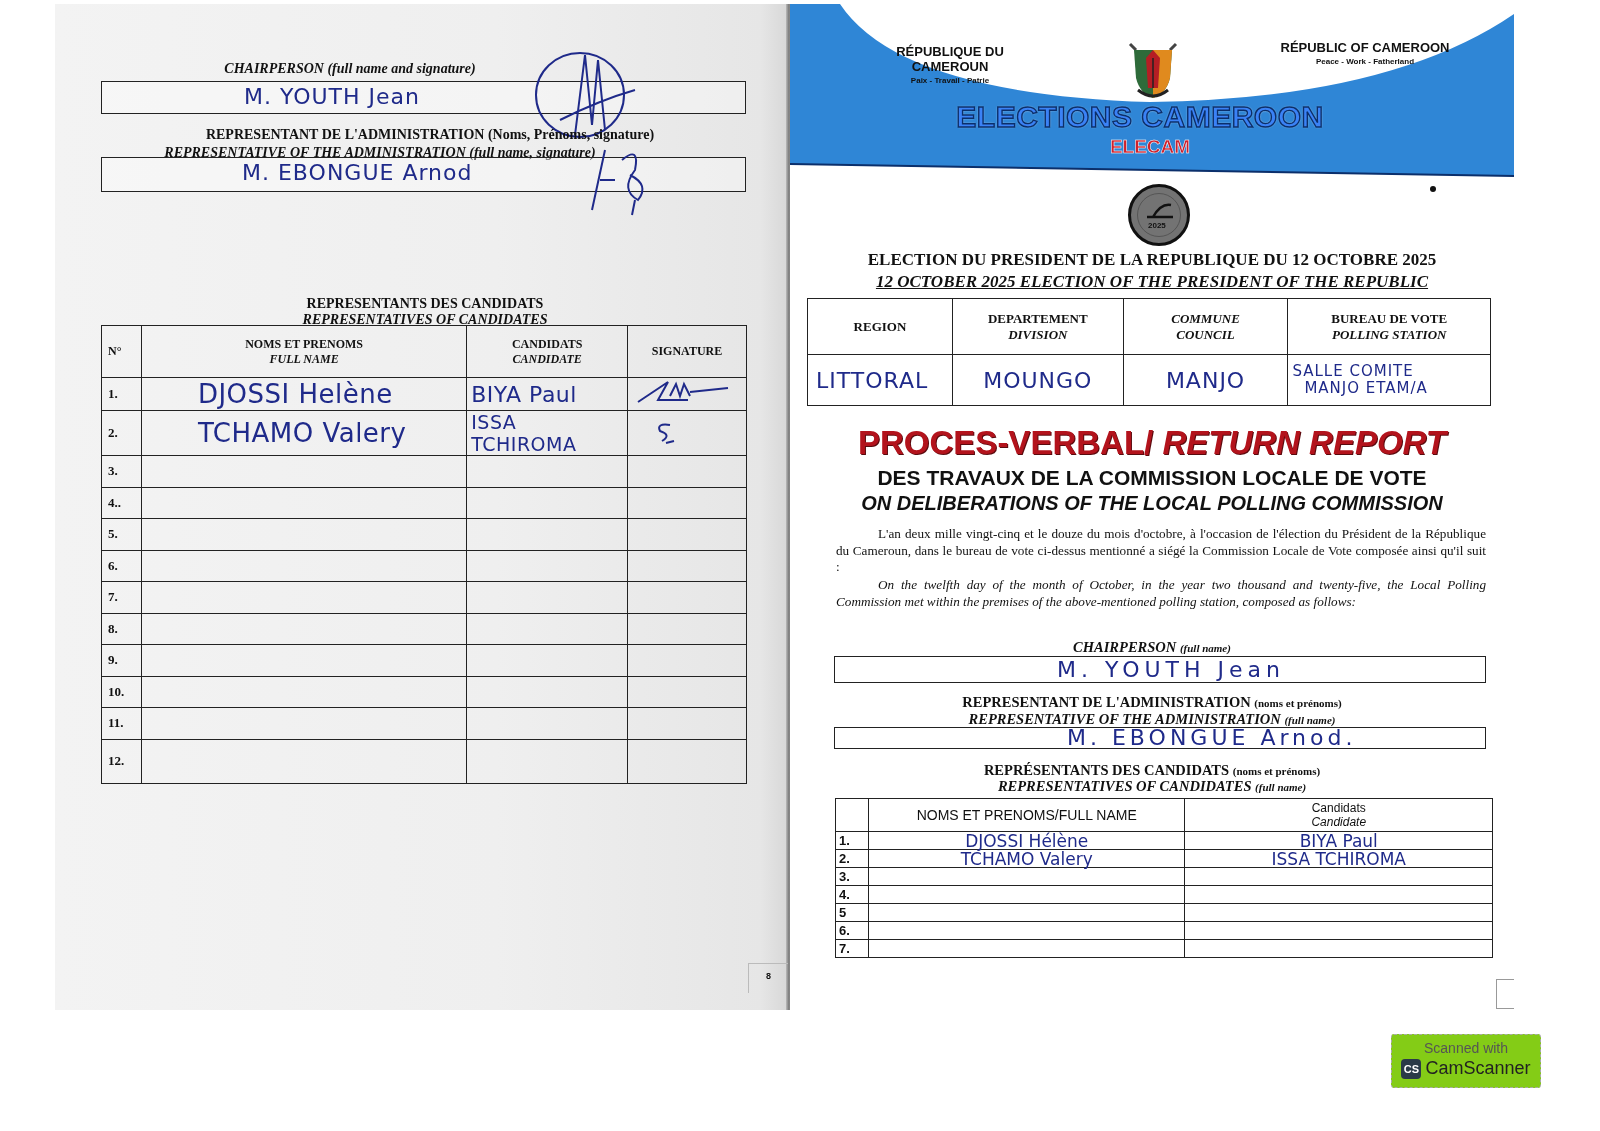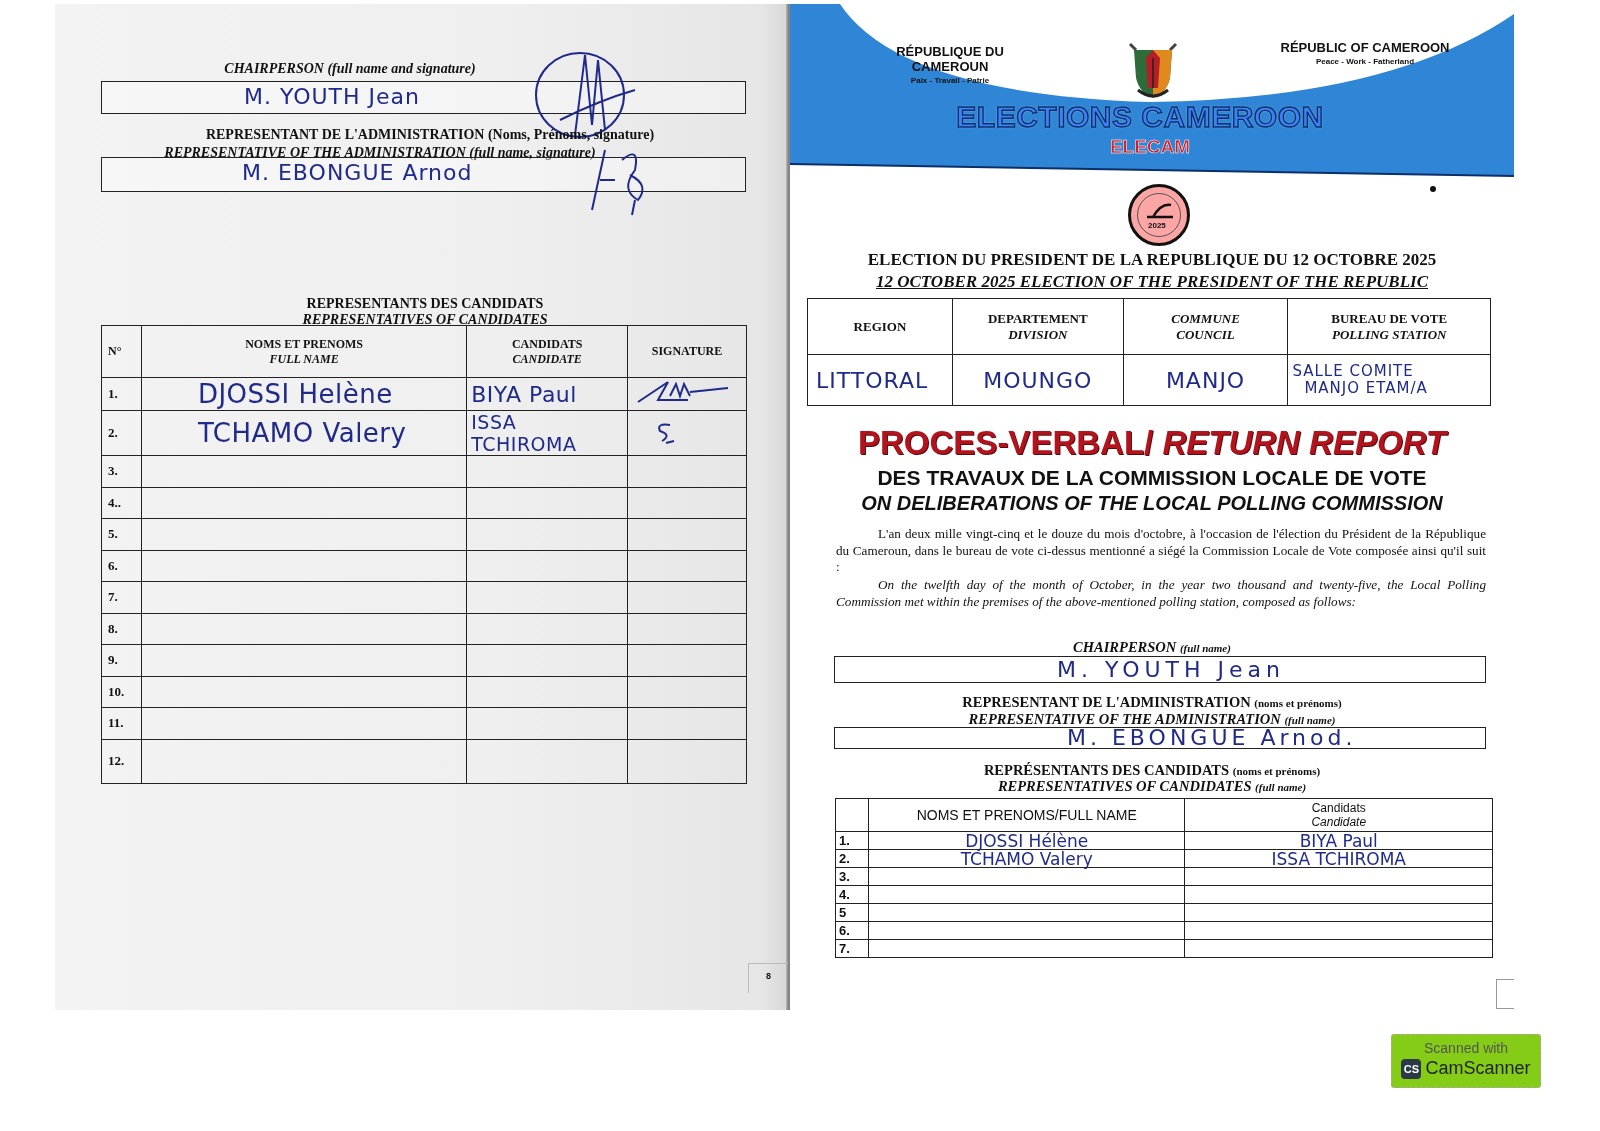--- a/index.html
+++ b/index.html
@@ -226,21 +226,21 @@
     <path d="M14 12 L52 12 L50 40 Q46 56 33 60 Q20 56 16 40 Z" fill="#2e6b3a"></path>
     <path d="M33 12 L52 12 L50 40 Q46 56 33 60 Z" fill="#e08a1e"></path>
     <path d="M26 20 L33 12 L40 20 L38 50 L28 50 Z" fill="#b51e24"></path>
     <path d="M33 20 L33 50" stroke="#222" stroke-width="1.5"></path>
     <path d="M18 52 Q33 64 48 52" stroke="#222" stroke-width="3" fill="none"></path>
   </svg>
 
   <div class="elections">ELECTIONS CAMEROON</div>
   <div class="elecam">ELECAM</div>
 
-  <div style="position:absolute; left:338px; top:180px; width:62px; height:62px; border:3px solid #111; border-radius:50%; background:#fca5a5;">
+  <div style="position:absolute; left:338px; top:180px; width:62px; height:62px; border:3px solid #111; border-radius:50%; background:#737373;">
     <div style="position:absolute; left:6px; top:6px; width:44px; height:44px; border:1px solid #555; border-radius:50%;"></div>
     <svg style="position:absolute; left:14px; top:14px;" width="30" height="20">
         <path d="M2 16 L28 16 M8 16 Q16 2 26 4" stroke="#111" stroke-width="2.5" fill="none"></path>
       </svg>
     <div style="position:absolute; left:17px; top:34px; font-size:8px; font-weight:bold;">2025</div>
   </div>
   <div style="position:absolute; left:640px; top:182px; width:6px; height:6px; border-radius:50%; background:#111;"></div>
 
   <div class="title1">ELECTION DU PRESIDENT DE LA REPUBLIQUE DU 12 OCTOBRE 2025</div>
   <div class="title2">12 OCTOBER 2025 ELECTION OF THE PRESIDENT OF THE REPUBLIC</div>

